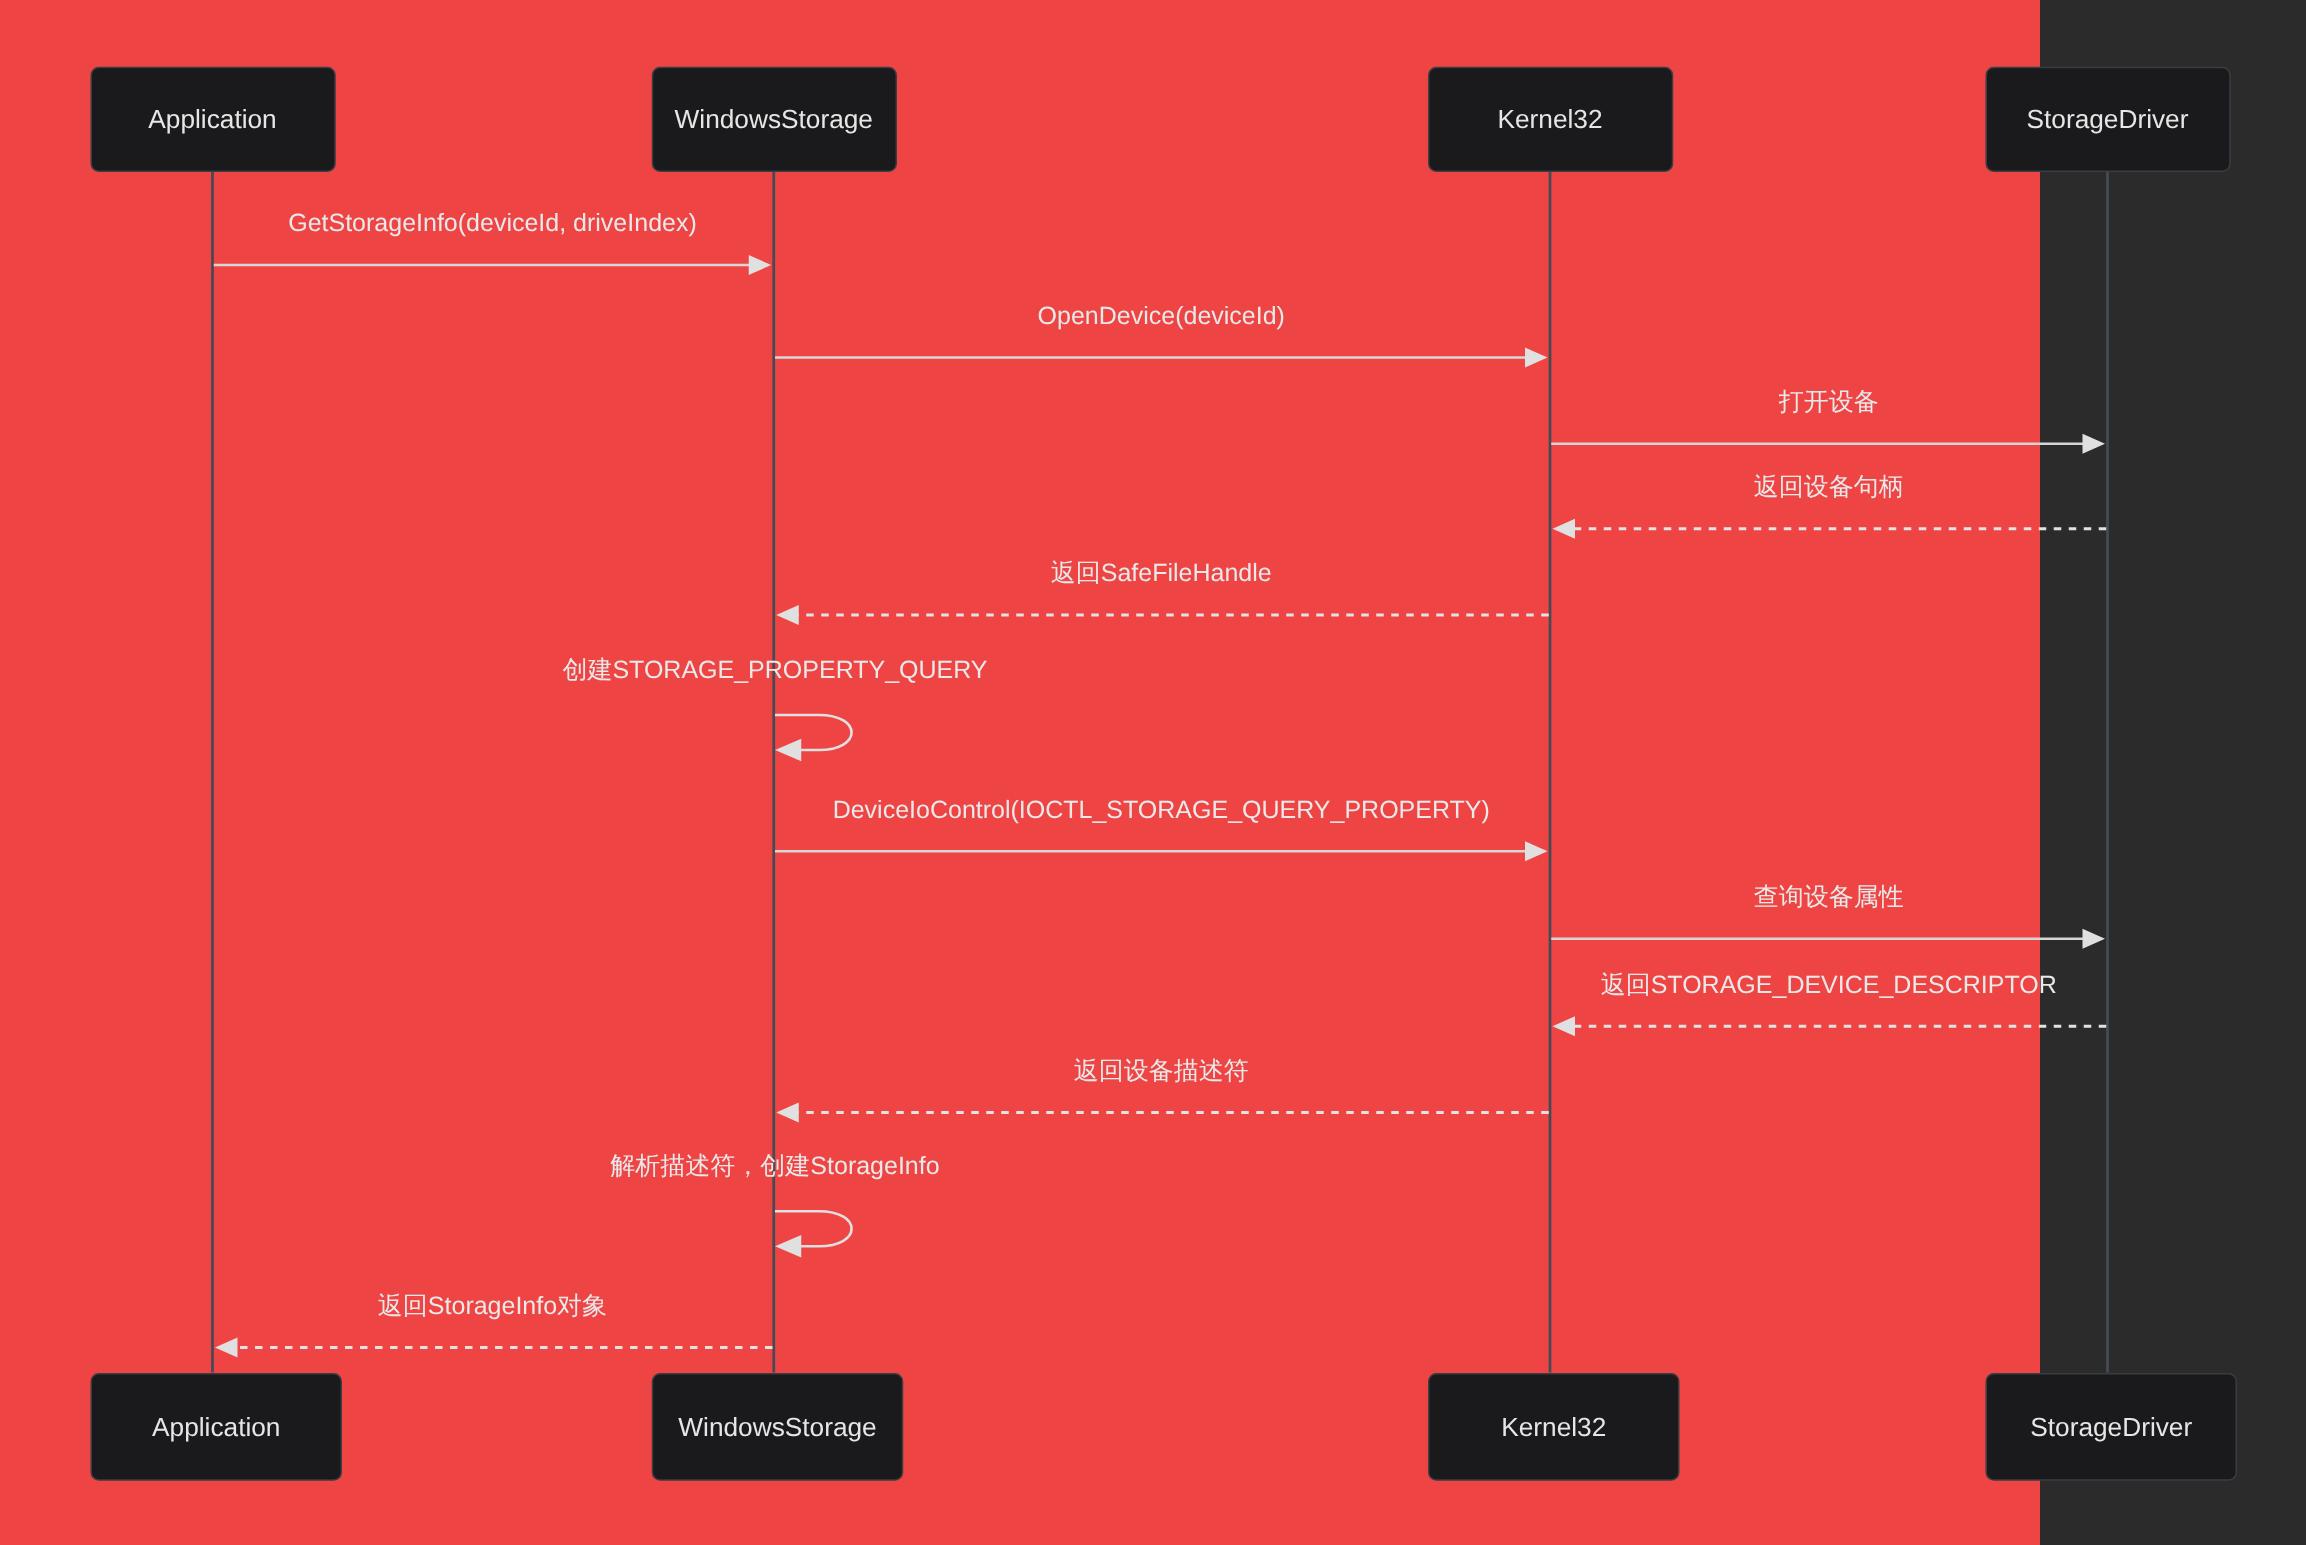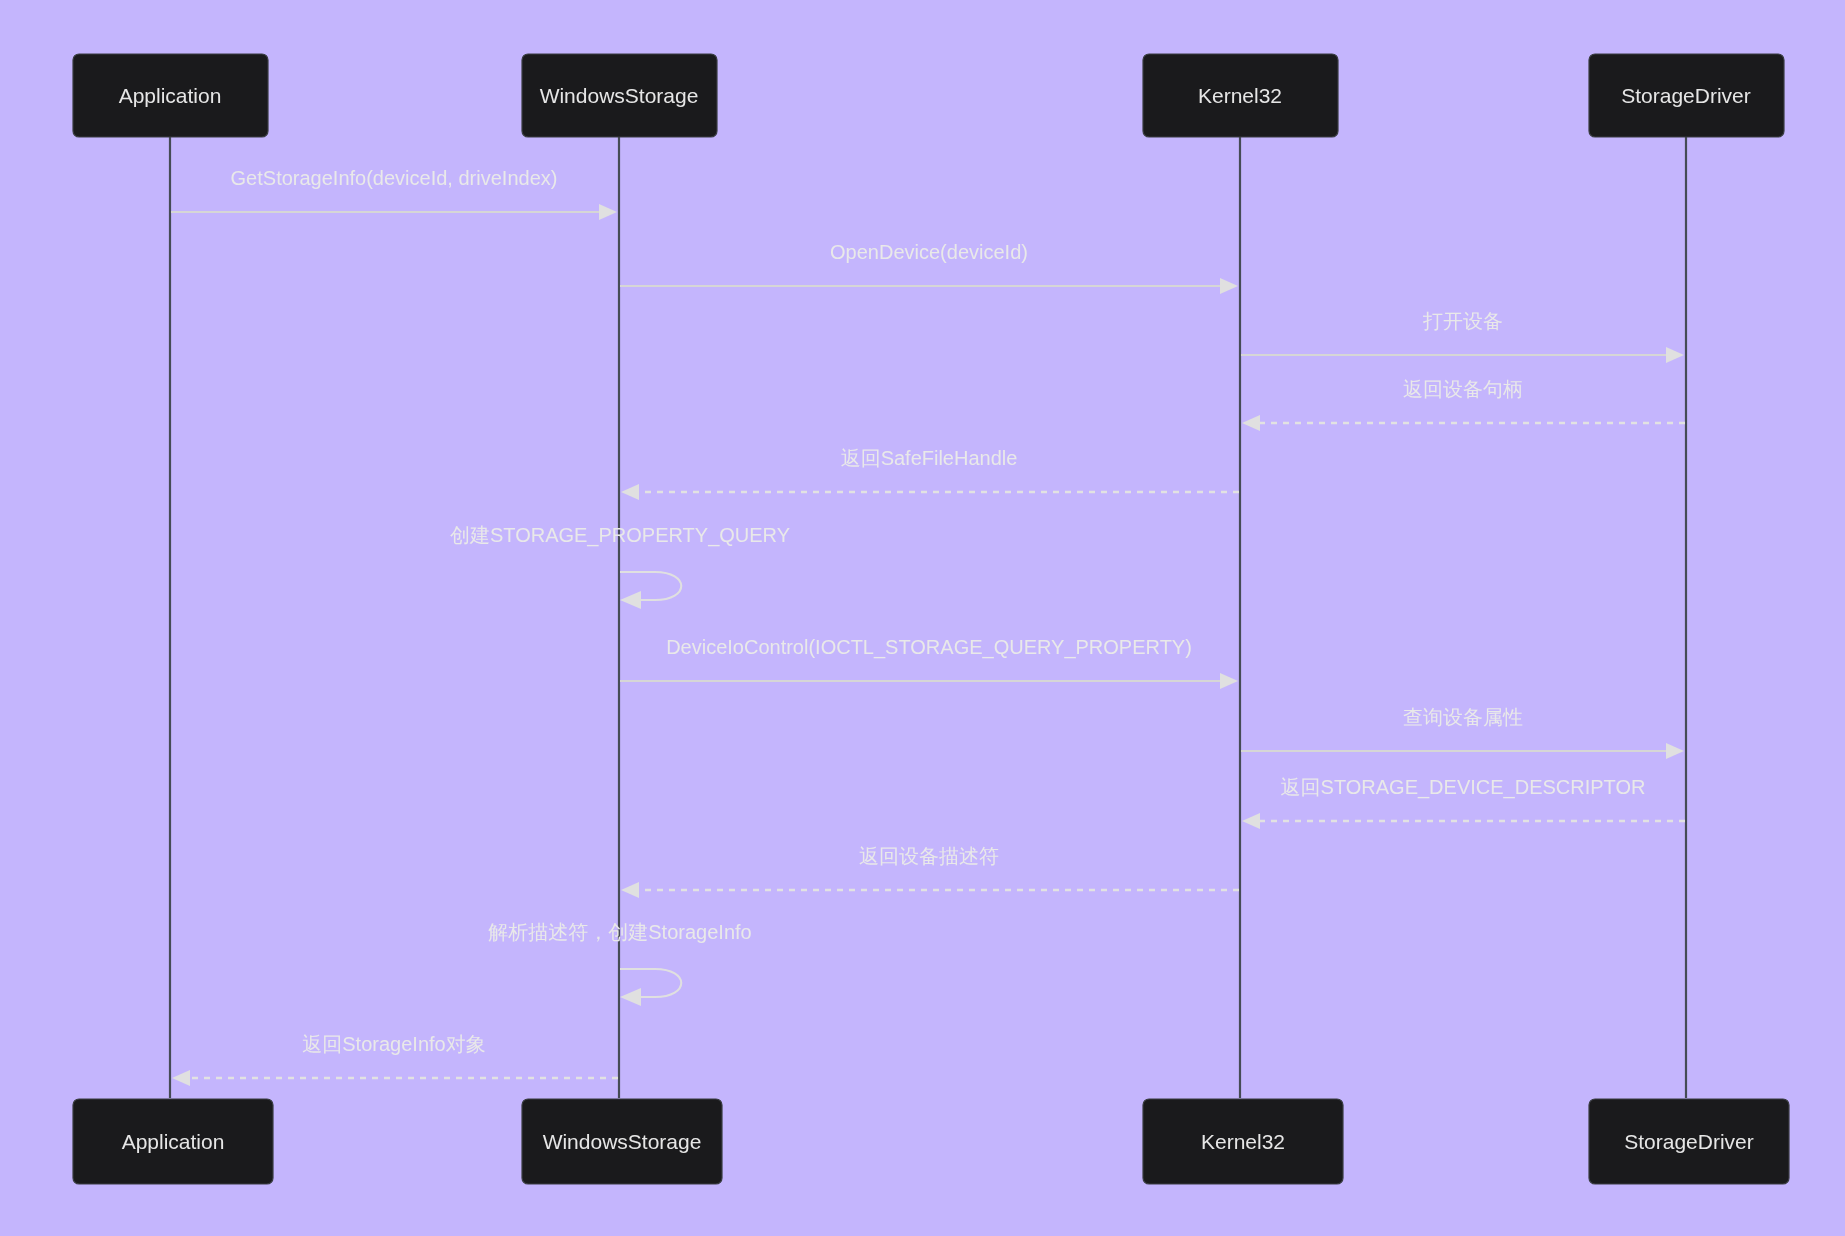--- a/index.html
+++ b/index.html
@@ -8,23 +8,23 @@
     background: #2b2b2b;
   }
   body {
     width: 1845px;
     height: 1236px;
     overflow: hidden;
     font-family: "Liberation Sans", "DejaVu Sans", sans-serif;
   }
   #diagram-root {
     position: relative;
-    width: 1845px;
+    width: 1632px;
     height: 1236px;
-    background: #c4b5fd;
+    background: #ef4444;
   }
   svg#seq-svg {
     position: absolute;
     left: 0;
     top: 0;
     width: 1845px;
     height: 1236px;
     display: block;
   }
   .actor-box {

